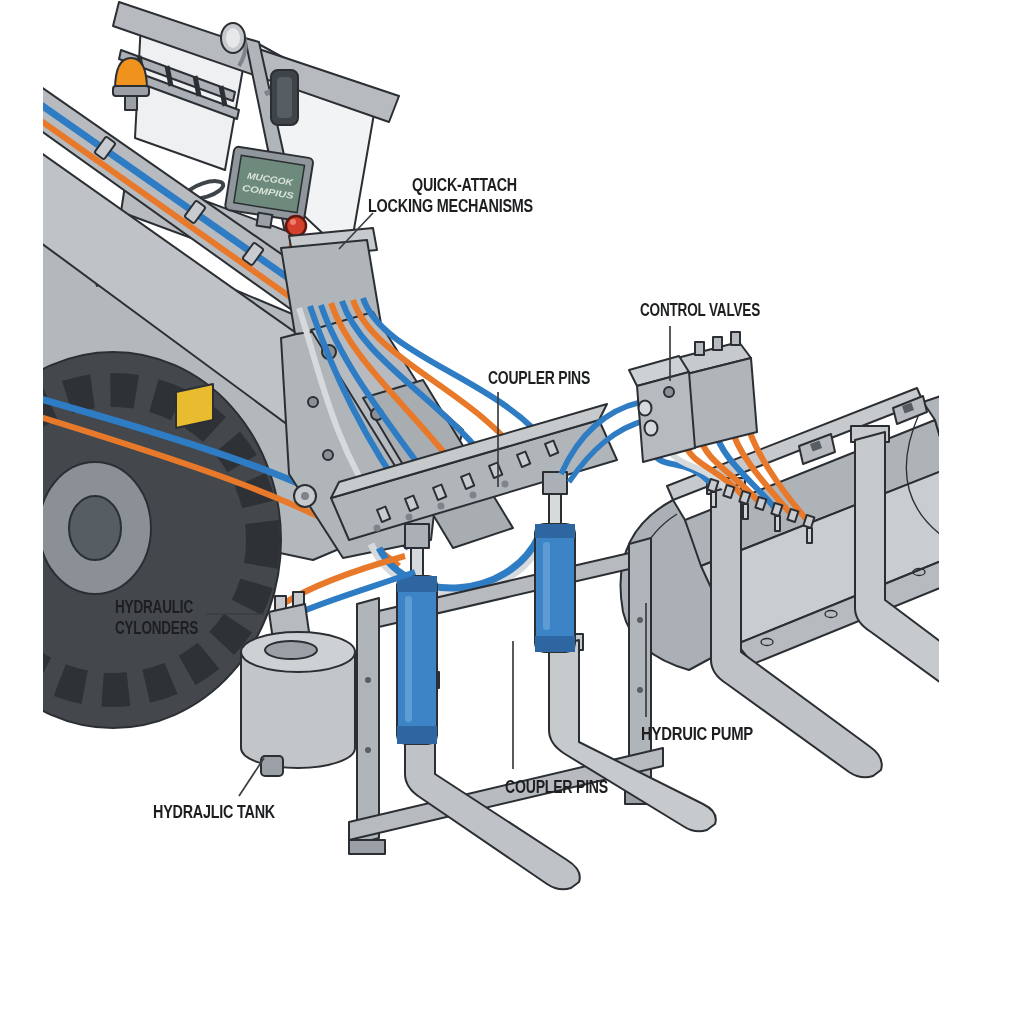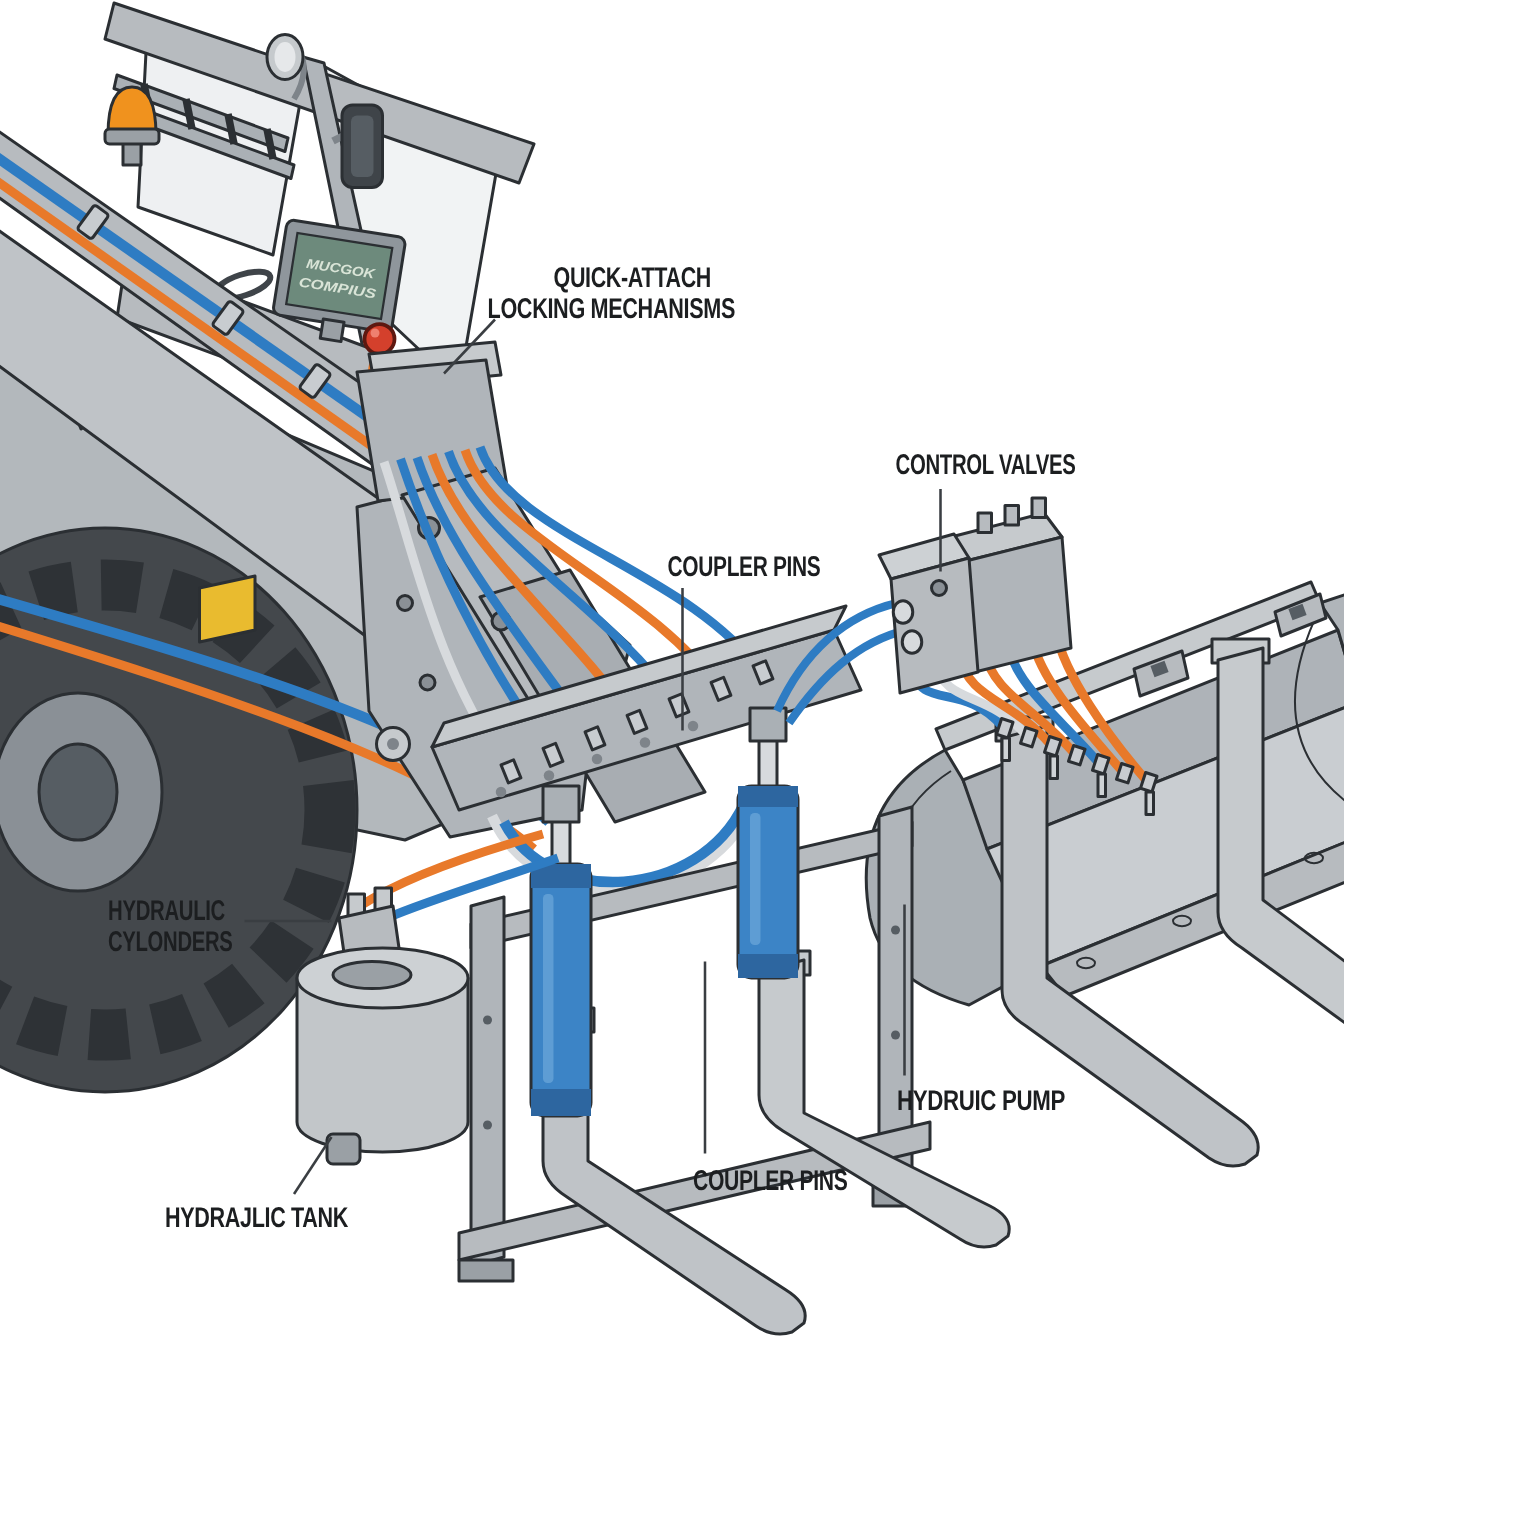--- a/index.html
+++ b/index.html
@@ -1,16 +1,16 @@
 <!DOCTYPE html>
 <html><head>
 <meta charset="utf-8">
 <style>
   html,body{margin:0;padding:0;background:#ffffff;}
-  .stage{position:relative;width:896px;height:1024px;background:#ffffff;overflow:hidden;}
+  .stage{position:relative;width:896px;height:1024px;background:#ffffff;overflow:hidden;padding-left:43px;}
   svg{display:block;}
   .ol{stroke:#2b2f33;stroke-width:2;stroke-linejoin:round;stroke-linecap:round;}
   .thin{stroke:#2b2f33;stroke-width:1.3;fill:none;}
   text.lbl{font-family:"Liberation Sans",sans-serif;font-weight:700;font-size:19px;fill:#1c1e20;letter-spacing:-0.3px;}
   text.screen-txt{font-family:"Liberation Sans",sans-serif;font-weight:700;font-style:italic;font-size:9px;fill:#d9e4d7;}
   .leader{stroke:#3a3e42;stroke-width:1.7;fill:none;}
 </style>
 </head>
 <body>
 

